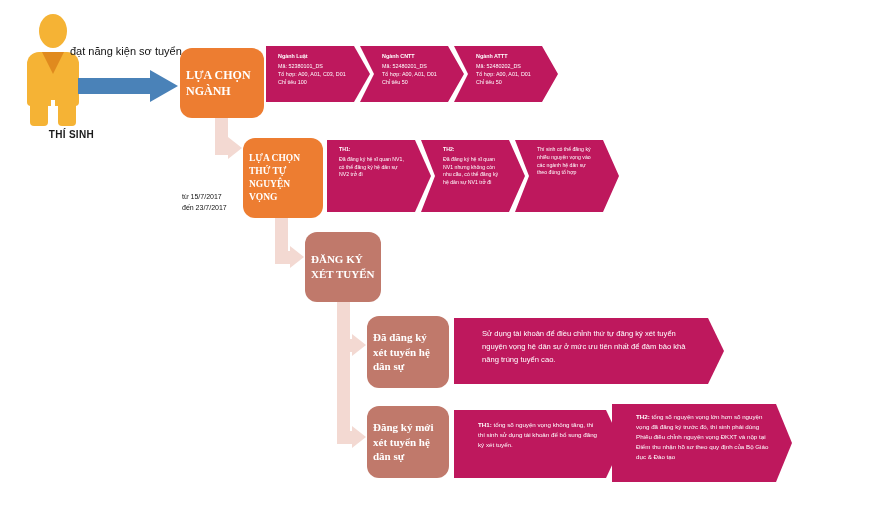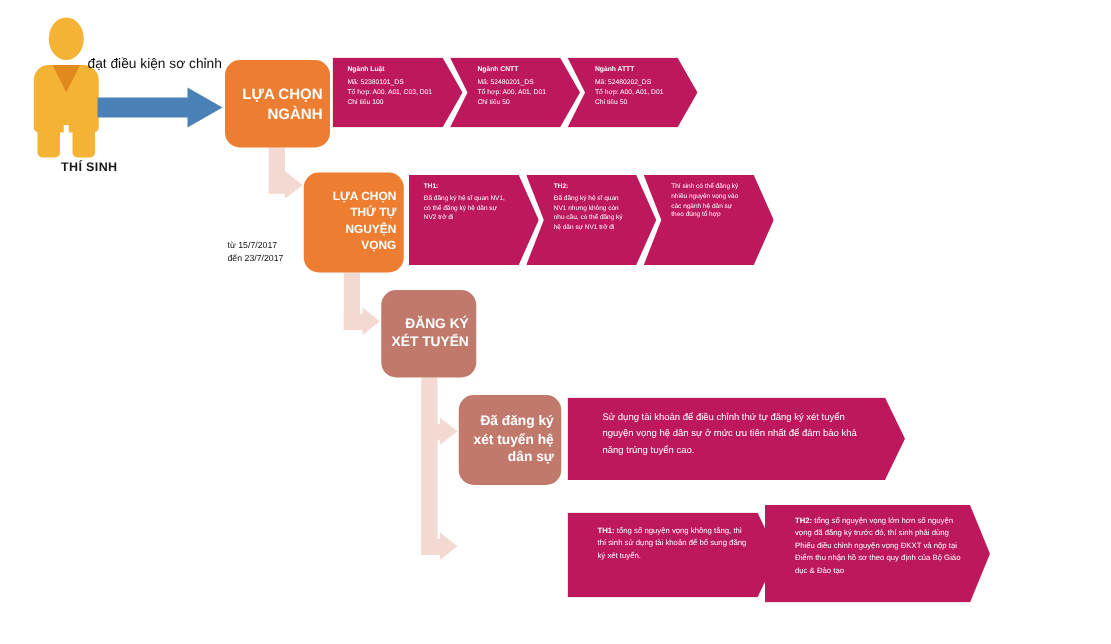--- a/index.html
+++ b/index.html
@@ -123,25 +123,26 @@
   }
 
   
   .rbox {
     position: absolute;
     box-sizing: border-box;
     border-radius: 12px;
     display: flex;
     align-items: center;
     justify-content: center;
-    text-align: right;
+    text-align: left;
     color: #ffffff;
     font-weight: bold;
     line-height: 1.35;
     padding: 4px 6px;
+    font-family: Liberation Serif, serif;
   }
   .rbox.orange  { background: #ed7d31; }
   .rbox.salmon  { background: #c0796b; }
 
   #box-nganh {
     left: 180px; top: 48px; width: 84px; height: 70px;
     font-size: 12px;
   }
   #box-nguyenvong {
     left: 243px; top: 138px; width: 80px; height: 80px;
@@ -246,21 +247,21 @@
   <div class="person">
     <div class="head"></div>
     <div class="body"></div>
     <div class="collar"></div>
     <div class="legL"></div>
     <div class="legR"></div>
     <div class="gap"></div>
   </div>
   <div class="person-label">THÍ SINH</div>
 
-  <div class="arrow-caption">đạt điều kiện sơ chỉnh</div>
+  <div class="arrow-caption">đạt năng kiện sơ tuyển</div>
   <div class="blue-arrow">
     <div class="shaft"></div>
     <div class="head"></div>
   </div>
 
   <div class="elbow" style="left:215px; top:118px; width:13px; height:36px;"></div>
   <div class="elbow" style="left:215px; top:142px; width:14px; height:13px;"></div>
   <div class="elbow-arrow right" style="left:228px; top:137px;"></div>
 
   <div class="elbow" style="left:275px; top:218px; width:13px; height:46px;"></div>
@@ -279,20 +280,21 @@
   </div>
 
   <div class="rbox orange" id="box-nganh">LỰA CHỌN NGÀNH</div>
 
   <div class="rbox orange" id="box-nguyenvong">LỰA CHỌN THỨ TỰ NGUYỆN VỌNG</div>
 
   <div class="rbox salmon" id="box-dangky">ĐĂNG KÝ XÉT TUYỂN</div>
 
   <div class="rbox salmon" id="box-da-dangky">Đã đăng ký xét tuyển hệ dân sự</div>
 
+  <div class="rbox salmon" id="box-dangky-moi">Đăng ký mới xét tuyển hệ dân sự</div>
 
   <div class="chev r1 first" id="chev-luat">
     <span class="chev-title">Ngành Luật</span>
     <span class="chev-body">Mã: 52380101_DS</span>
     <span class="chev-body">Tổ hợp: A00, A01, C03, D01</span>
     <span class="chev-body">Chỉ tiêu 100</span>
   </div>
   <div class="chev r1" id="chev-cntt">
     <span class="chev-title">Ngành CNTT</span>
     <span class="chev-body">Mã: 52480201_DS</span>

